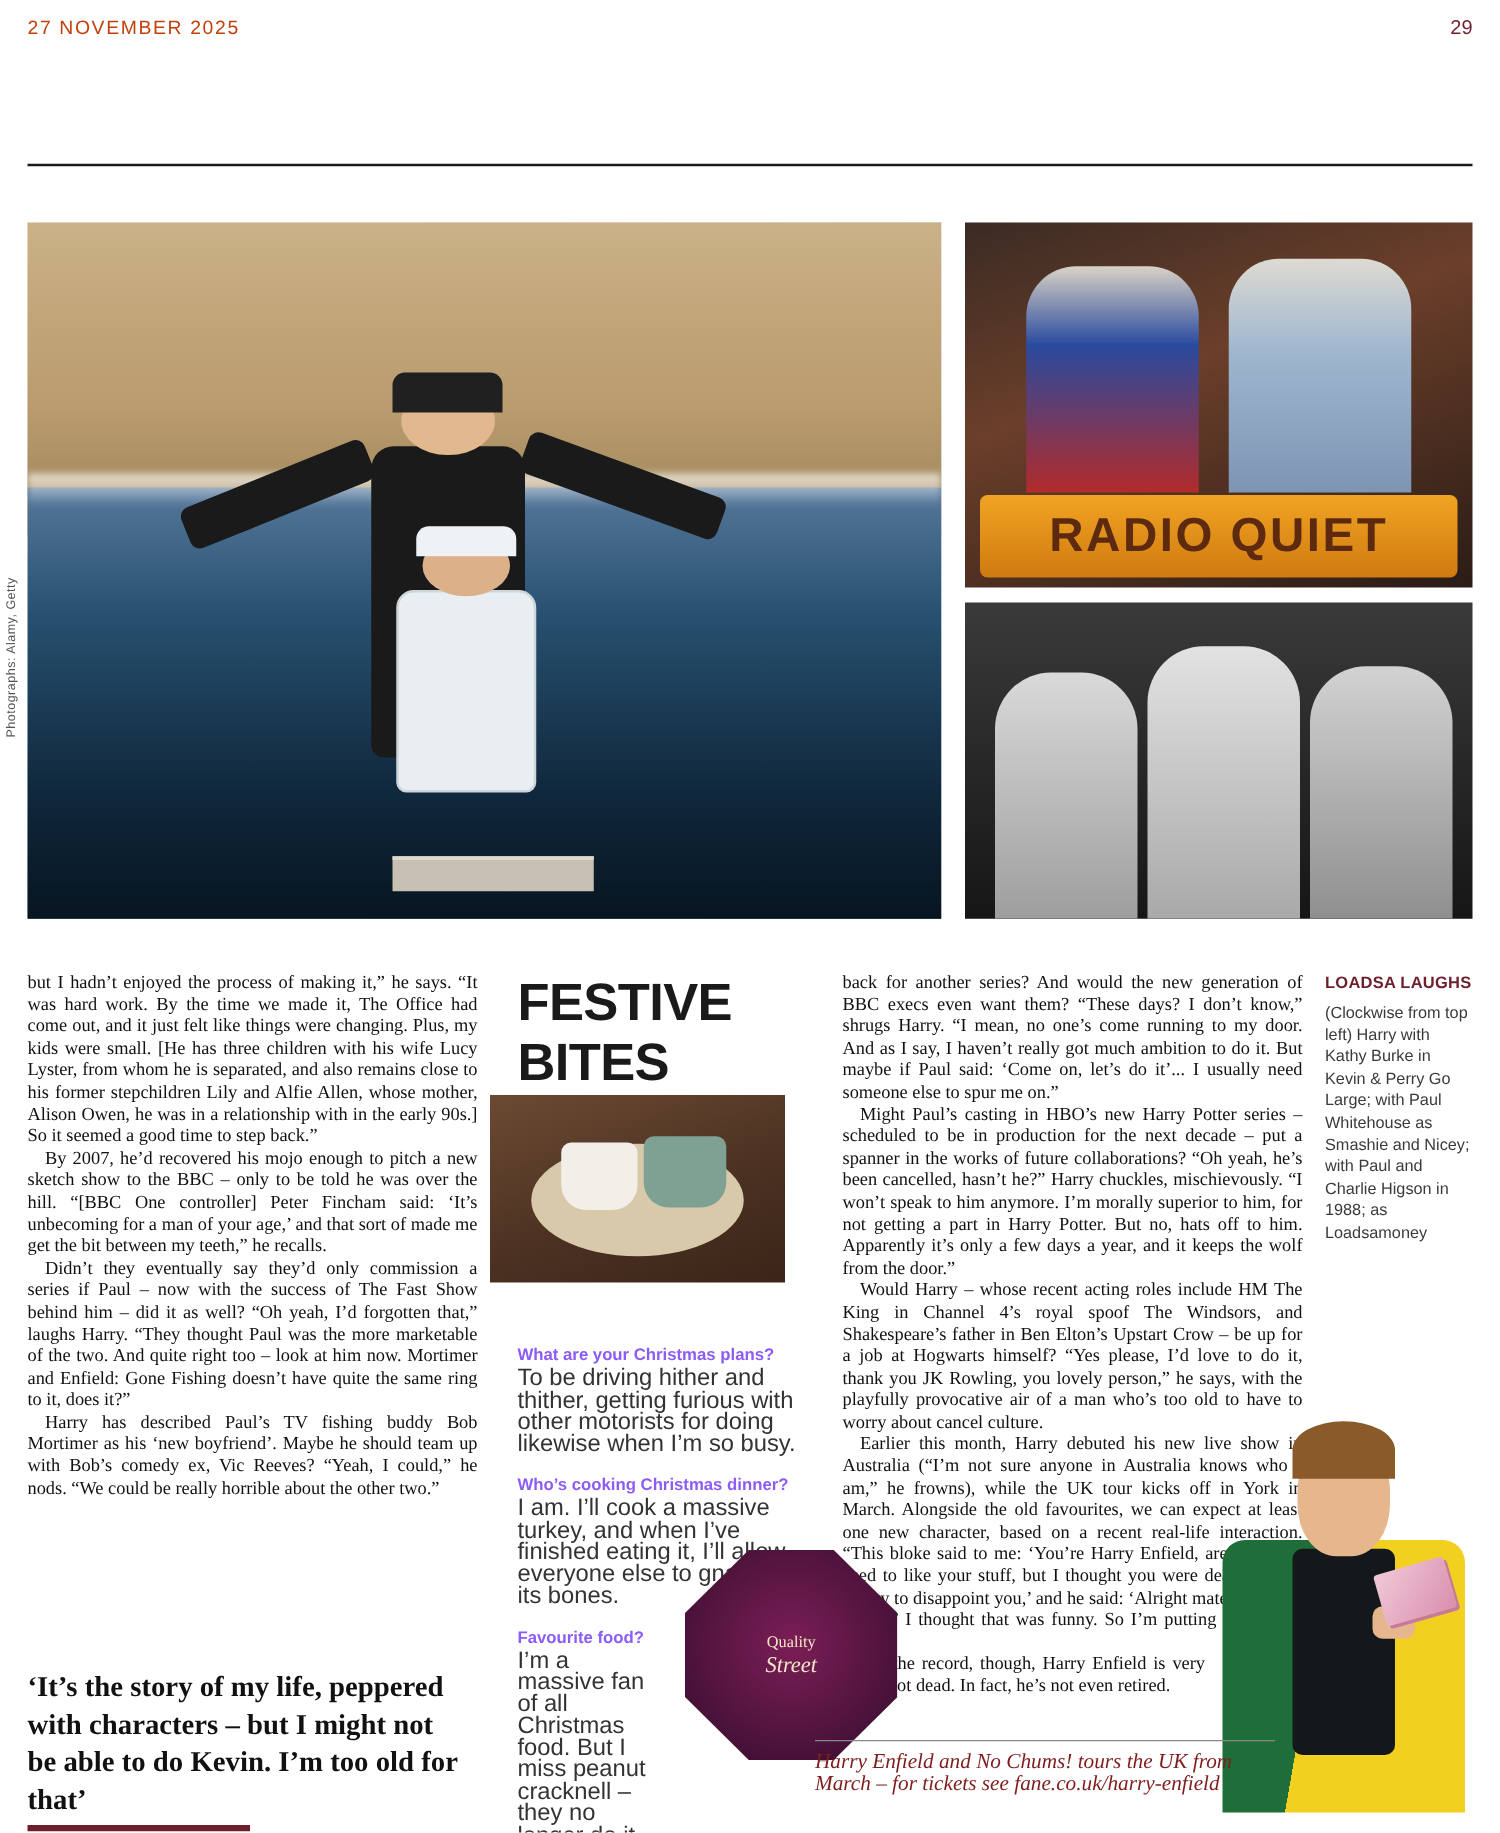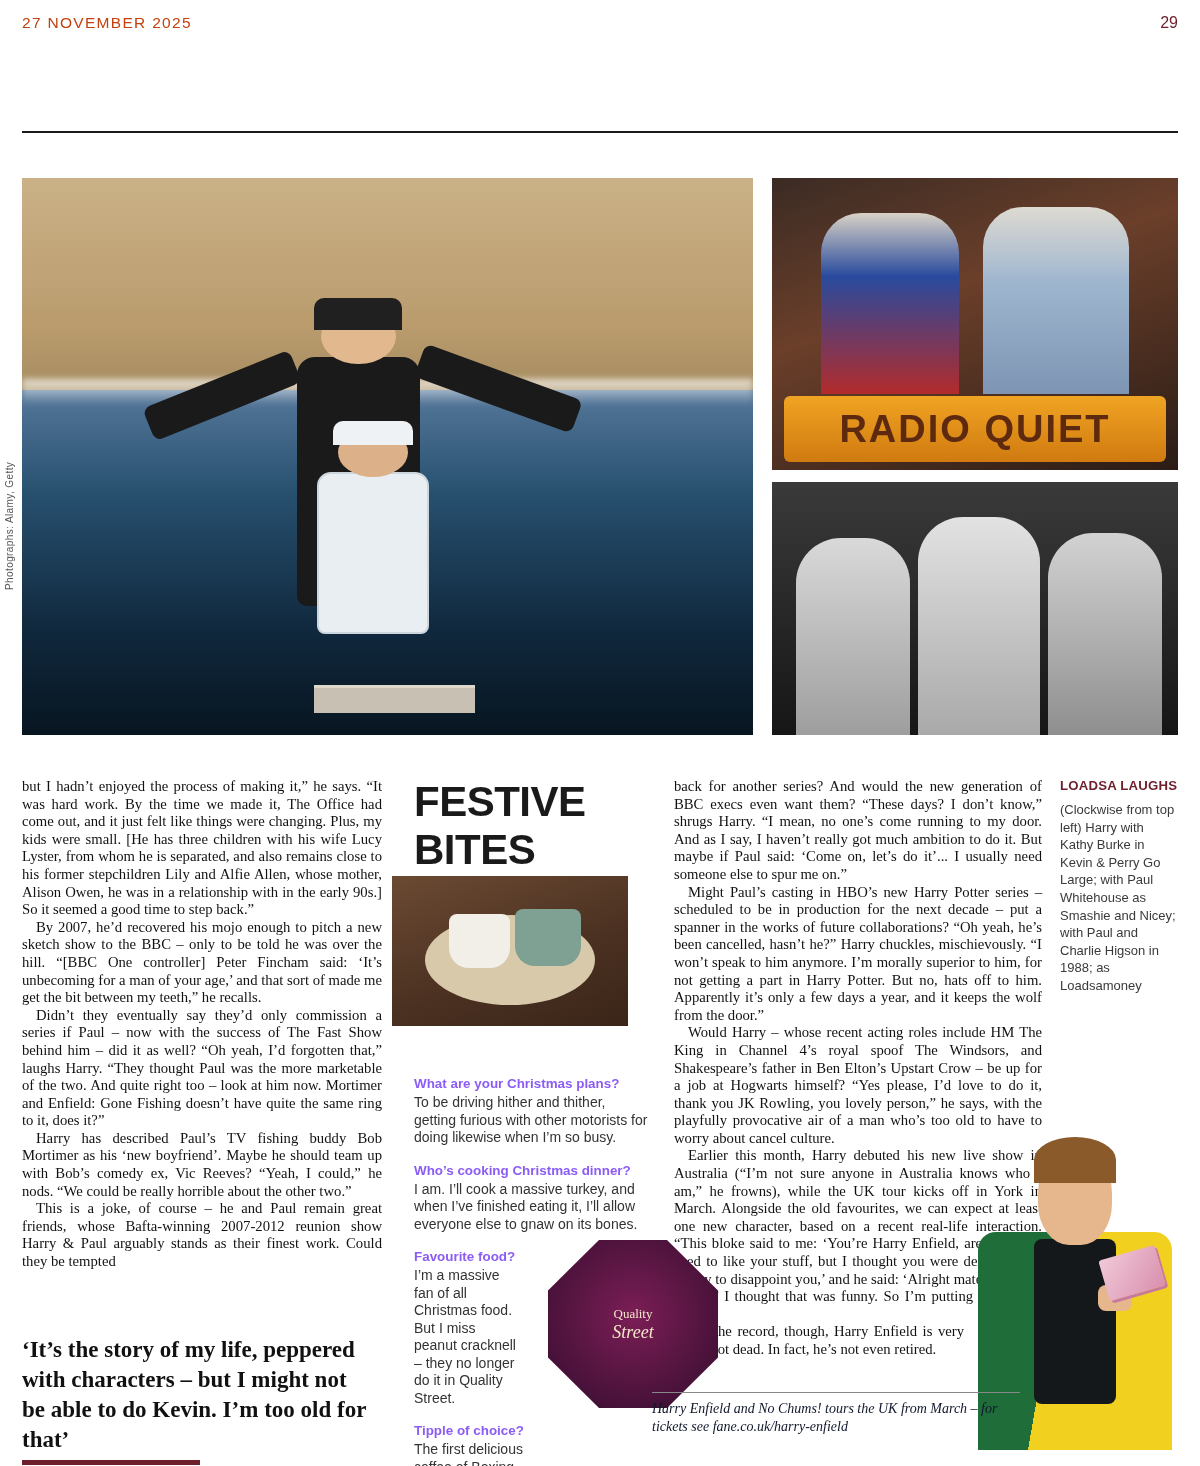--- a/index.html
+++ b/index.html
@@ -185,21 +185,21 @@
   .fb-photo .cup2 {
     position:absolute; left:52%; top:22%; width:28%; height:38%;
     background:#7fa193; border-radius:8px 8px 20px 20px;
   }
   .fb-q {
     font-family:"Liberation Sans", sans-serif;
     font-weight:bold; font-size:13.4px; color:#8b5cf6; margin:0 0 3px 0;
   }
   .fb-a {
     font-family:"Liberation Sans", sans-serif;
-    font-size:14px; line-height:17.5px; color:#333; margin:0 0 16px 0;
+    font-size:19px; line-height:17.5px; color:#333; margin:0 0 16px 0;
   }
   .fb-block { position:relative; }
 
   .qs-tin {
     position:absolute; left:548px; top:1240px; width:170px; height:168px;
     background:radial-gradient(circle at 50% 45%, #7b1e56 0%, #49123a 70%, #2d0b25 100%);
     clip-path:polygon(30% 0,70% 0,100% 30%,100% 70%,70% 100%,30% 100%,0 70%,0 30%);
     box-shadow:0 2px 8px rgba(0,0,0,.35);
   }
   .qs-tin .label {
@@ -252,21 +252,21 @@
     position:absolute; left:60%; top:50%; width:34px; height:26px;
     background:#e6b68d; border-radius:8px;
   }
 
   
   .footer-rule {
     position:absolute; left:652px; top:1392px; width:368px; height:1px; background:#888;
   }
   .footer-note {
     position:absolute; left:652px; top:1400px; width:368px;
-    font-size:14px; line-height:17.5px; font-style:italic; color:#0f172a;
+    font-size:17px; line-height:17.5px; font-style:italic; color:#7f1d1d;
   }
 </style>
 </head>
 <body>
 
 <div class="page-header">
   <div class="issue-date">27 NOVEMBER 2025</div>
   <div class="page-number">29</div>
 </div>
 <div class="header-rule"></div>
@@ -305,21 +305,20 @@
   <div class="pbr-p c"></div>
 </div>
 
 <div class="cols">
 
   <div class="col col-1 body-text">
     <p>but I hadn’t enjoyed the process of making it,” he says. “It was hard work. By the time we made it, The Office had come out, and it just felt like things were changing. Plus, my kids were small. [He has three children with his wife Lucy Lyster, from whom he is separated, and also remains close to his former stepchildren Lily and Alfie Allen, whose mother, Alison Owen, he was in a relationship with in the early 90s.] So it seemed a good time to step back.”</p>
     <p>By 2007, he’d recovered his mojo enough to pitch a new sketch show to the BBC – only to be told he was over the hill. “[BBC One controller] Peter Fincham said: ‘It’s unbecoming for a man of your age,’ and that sort of made me get the bit between my teeth,” he recalls.</p>
     <p>Didn’t they eventually say they’d only commission a series if Paul – now with the success of The Fast Show behind him – did it as well? “Oh yeah, I’d forgotten that,” laughs Harry. “They thought Paul was the more marketable of the two. And quite right too – look at him now. Mortimer and Enfield: Gone Fishing doesn’t have quite the same ring to it, does it?”</p>
     <p>Harry has described Paul’s TV fishing buddy Bob Mortimer as his ‘new boyfriend’. Maybe he should team up with Bob’s comedy ex, Vic Reeves? “Yeah, I could,” he nods. “We could be really horrible about the other two.”</p>
-    <p>This is a joke, of course – he and Paul remain great friends, whose Bafta-winning 2007-2012 reunion show Harry &amp; Paul arguably stands as their finest work. Could they be tempted</p>
     <div class="pullquote">‘It’s the story of my life, peppered with characters – but I might not be able to do Kevin. I’m too old for that’</div>
     <div class="pullrule"></div>
   </div>
 
   <div class="col col-2">
     <h2 class="fb-title">FESTIVE BITES</h2>
     <div class="fb-rule"></div>
     <div style="height:164px"></div>
 
     <div class="fb-block">

